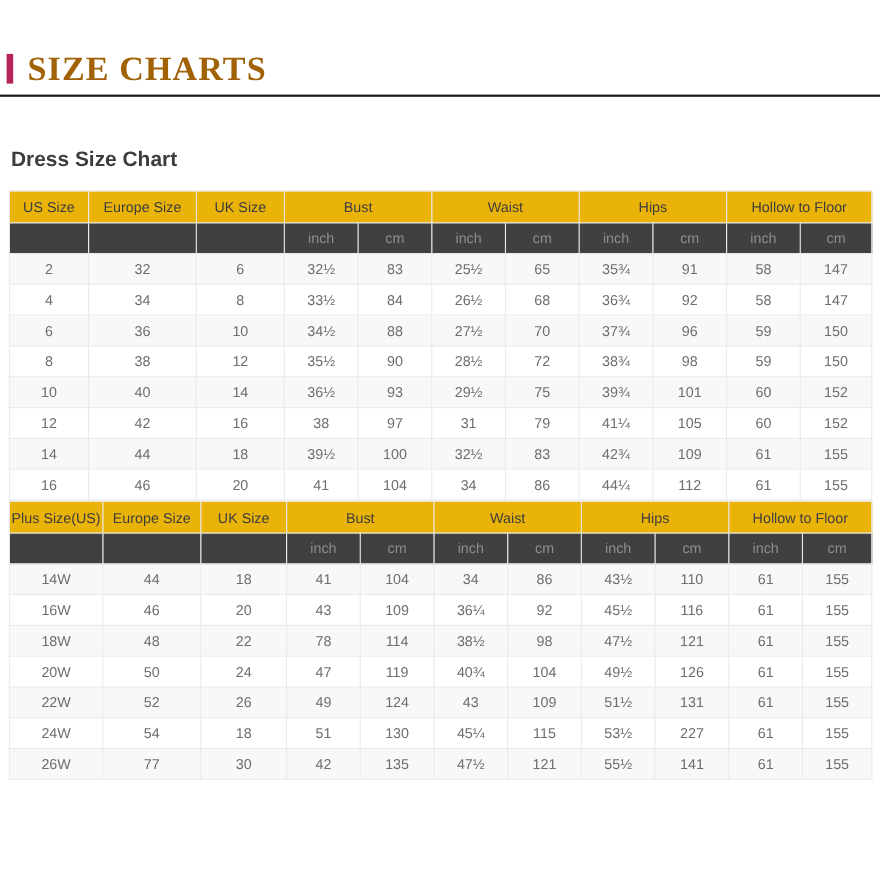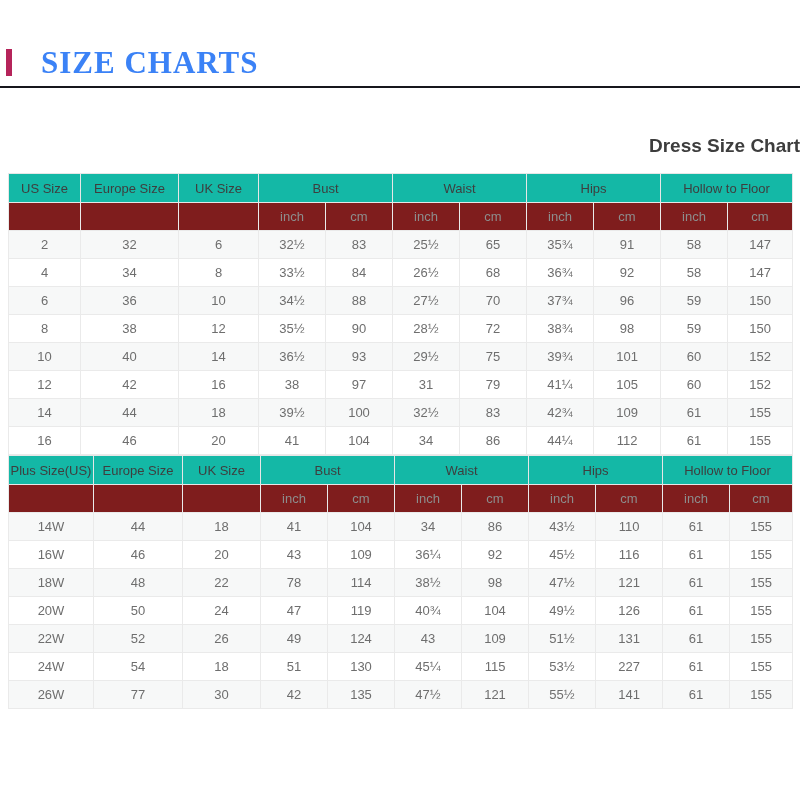--- a/index.html
+++ b/index.html
@@ -15,50 +15,50 @@
     margin: 45px 0 0 6px; height: 34px;
   }
   .accent-bar {
     width: 6px; height: 27px;
     background: #b5245a;
     margin-right: 13px;
   }
   .page-title {
     font-family: "Liberation Serif", serif;
     font-size: 31px; font-weight: 600;
-    color: #3b82f6; letter-spacing: 1px;
-    margin: 16px; line-height: 1;
+    color: #a16207; letter-spacing: 1px;
+    margin: 0; line-height: 1;
   }
   .header-rule {
     border: none; border-top: 2px solid #17171c;
     margin: 7px 0 0 0; width: 800px;
   }
   .section-title {
     font-size: 19px; font-weight: bold;
     color: #3d3d3d; margin: 0 0 0 10px;
     line-height: 22px;
   }
-  .section-title.first  { margin-top: 47px; margin-bottom: 16px; text-align: right; }
+  .section-title.first  { margin-top: 47px; margin-bottom: 16px; }
   .section-title.second { margin-top: 19px; margin-bottom: 12px; }
   table {
     width: 784px; margin-left: 8px;
     border-collapse: collapse; table-layout: fixed;
     font-size: 13px; color: #6e6e6e;
   }
   th {
-    background: #14b8a6;
+    background: #eab308;
     color: #3e3e3e; font-weight: normal; font-size: 13px;
     border: 1px solid #e6e7e7;
     height: 29px; padding: 0; text-align: center;
   }
   td {
     border: 1px solid #eaeaea;
     height: 28px; padding: 0; text-align: center;
   }
-  .unit-row td { color: #8d8d8d; background: #7f1d1d; }
+  .unit-row td { color: #8d8d8d; background: #404040; }
   tbody tr:nth-child(odd)  { background: #f7f8f8; }
   tbody tr:nth-child(even) { background: #ffffff; }
 </style>
 </head>
 <body>
 
 <div>
   <header class="page-header">
     <span class="accent-bar"></span>
     <h1 class="page-title">SIZE CHARTS</h1>

